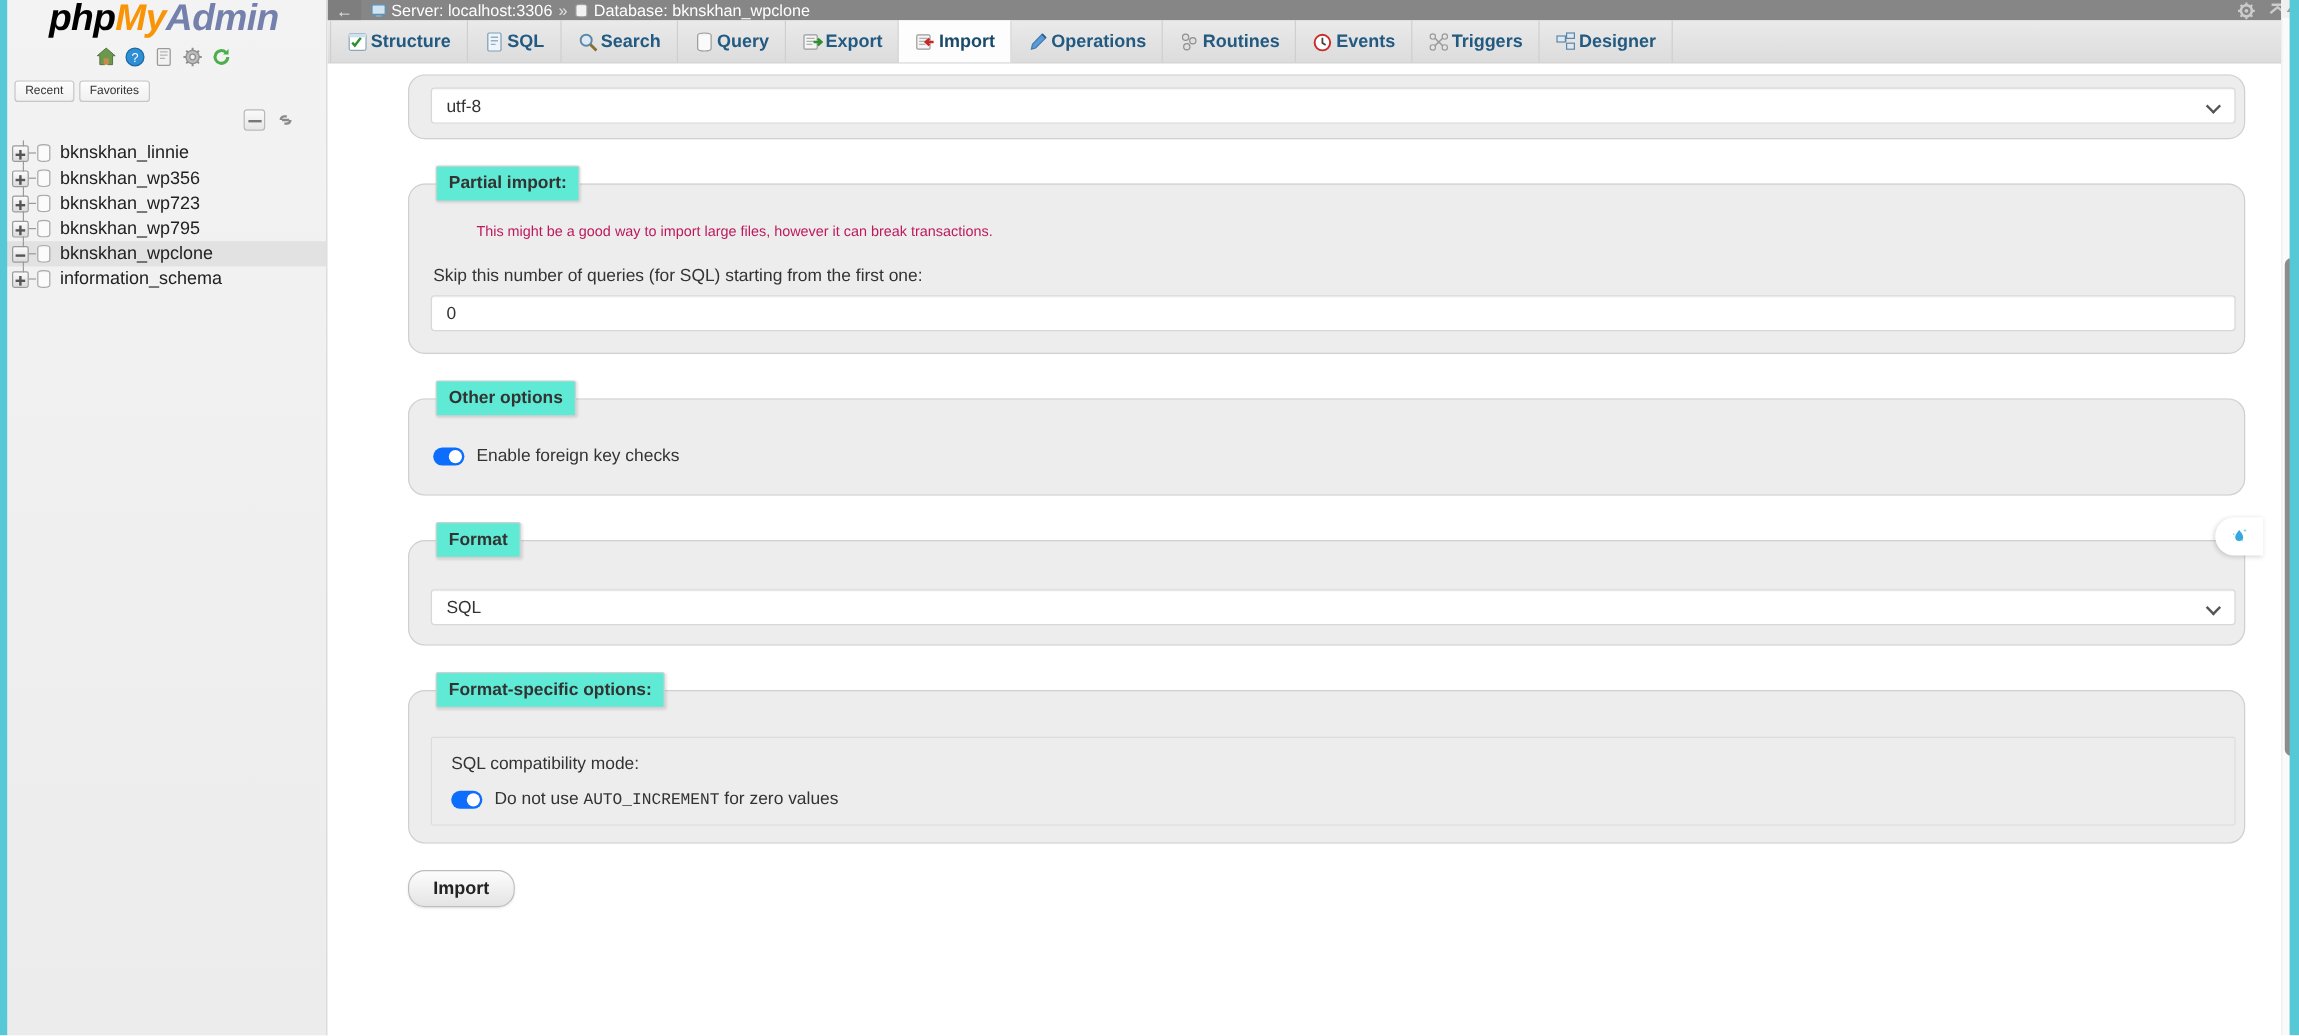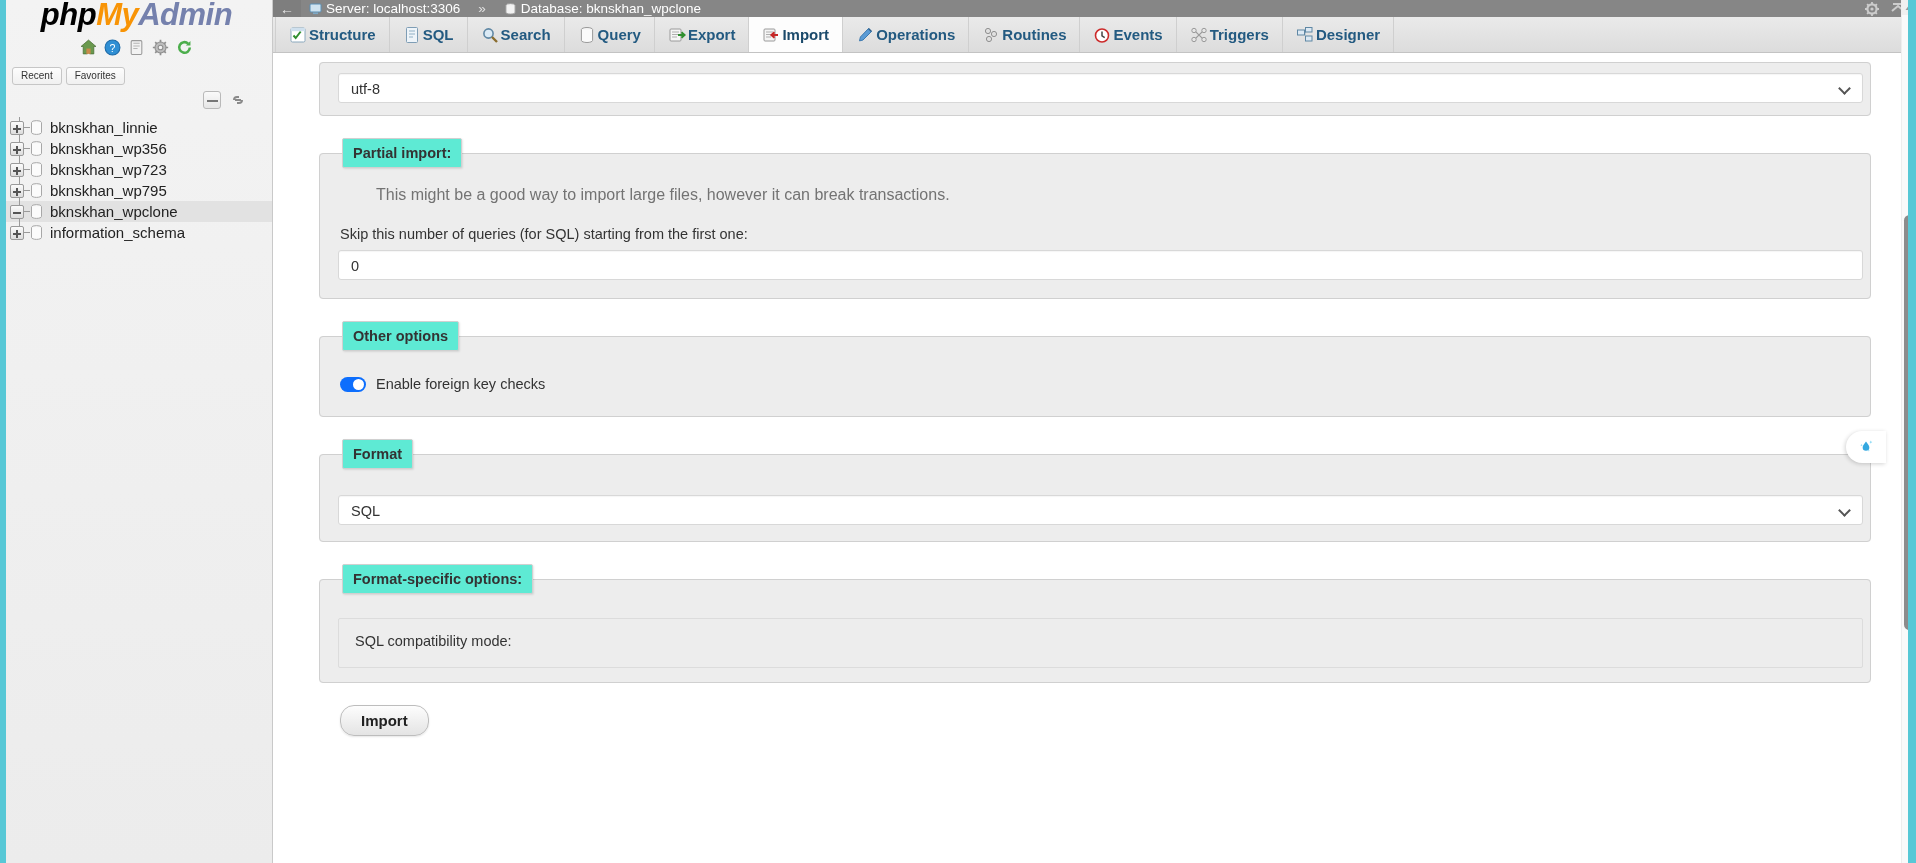--- a/index.html
+++ b/index.html
@@ -93,21 +93,21 @@
   #main { flex: 1 1 auto; position: relative; height: 863px; background: #fff; overflow:hidden; }
 
   .topbar {
     height: 17px; background: #868686; display:flex; align-items:center;
     color:#fff; font-size: 13.5px; position: relative; overflow: hidden;
   }
   .topbar .backarrow {
     width: 28px; height: 17px; background:#7e7e7e; display:flex; align-items:center; justify-content:center;
     color:#e8e8e8; font-size: 14px; cursor:pointer; flex:0 0 28px;
   }
-  .bc { display:flex; align-items:center; gap:18px; padding-left:8px; white-space:nowrap; }
+  .bc { display:flex; align-items:center; gap:5px; padding-left:8px; white-space:nowrap; }
   .bc .sep { color:#e0e0e0; }
   .bc .bcitem { display:flex; align-items:center; gap:4px; cursor:pointer; }
   .mini-ic { width:13px; height:12px; display:inline-block; position:relative;}
   .topbar-right { margin-left:auto; display:flex; align-items:center; gap:10px; padding-right:10px; }
   .tb-ic { width:16px;height:16px; cursor:pointer; opacity:.85; }
 
   .tabbar {
     height: 36px; background: linear-gradient(to bottom,#eaeaea,#dcdcdc);
     border-bottom: 1px solid #c3c3c3;
     display: flex; align-items: stretch; padding-left: 2px; position:relative;
@@ -125,23 +125,23 @@
 
   .content {
     position:absolute; top: 53px; left:0; right: 0; bottom:0;
     background:#fff; overflow:hidden;
   }
   .content-inner { padding: 0 0 0 0; }
 
   fieldset.pma {
     border: 1px solid #d0d0d0;
     background: #ededed;
-    margin: 0 45px 22px 46px;
+    margin: 0 45px 22px 67px;
     padding: 16px 7px 18px 18px;
-    border-radius: 4px;
+    border-radius: 14px;
     position: relative;
   }
   fieldset.pma > legend {
     background: #5eead4;
     border: 1px solid #d0d0d0;
     border-radius: 2px;
     padding: 6px 10px;
     font-size: 14.5px;
     font-weight: bold;
     color: #333;
@@ -172,21 +172,21 @@
 
   .switch-row { display:flex; align-items:flex-start; gap:10px; margin: 4px 0 0 2px; }
   .switch {
     width: 26px; height: 15px; border-radius: 8px; background: #0d6efd;
     position: relative; flex: 0 0 26px; margin-top: 2px; cursor:pointer;
   }
   .switch .knob {
     position:absolute; right:2px; top:2px; width:11px; height:11px; border-radius:50%; background:#fff;
   }
   .switch-text { font-size: 14.5px; color:#333; line-height:19px; }
-  .switch-help { font-size: 16px; color:#737373; margin: 2px 0 0 38px; }
+  .switch-help { font-size: 12px; color:#be185d; margin: 2px 0 0 38px; }
   .mono { font-family: "Liberation Mono", monospace; font-size: 13.5px; }
 
   .inner-panel {
     border: 1px solid #dcdcdc; background:#ededed; border-radius:2px;
     padding: 12px 14px 10px 14px; margin-top: 8px;
   }
 
   .btn-import {
     margin: 0 0 0 67px;
     padding: 6px 20px;
@@ -576,20 +576,26 @@
             <span class="chev"></span>
           </div>
         </fieldset>
 
         
         <fieldset class="pma" style="padding-bottom:14px;">
           <legend>Format-specific options:</legend>
 
           <div class="inner-panel">
             <div class="field-label" style="margin:2px 0 8px 2px;">SQL compatibility mode:</div>
+            <div class="switch-row" style="margin-top:12px;">
+              <span class="switch">
+                  <span class="knob"></span>
+                </span>
+              <span class="switch-text"><span>Do not use </span><span class="mono">AUTO_INCREMENT</span><span> for zero values</span></span>
+            </div>
           </div>
         </fieldset>
 
         <button class="btn-import">Import</button>
 
       </div>
     </div>
 
     <div class="float-widget">
       <svg viewBox="0 0 24 24" width="20" height="20">

